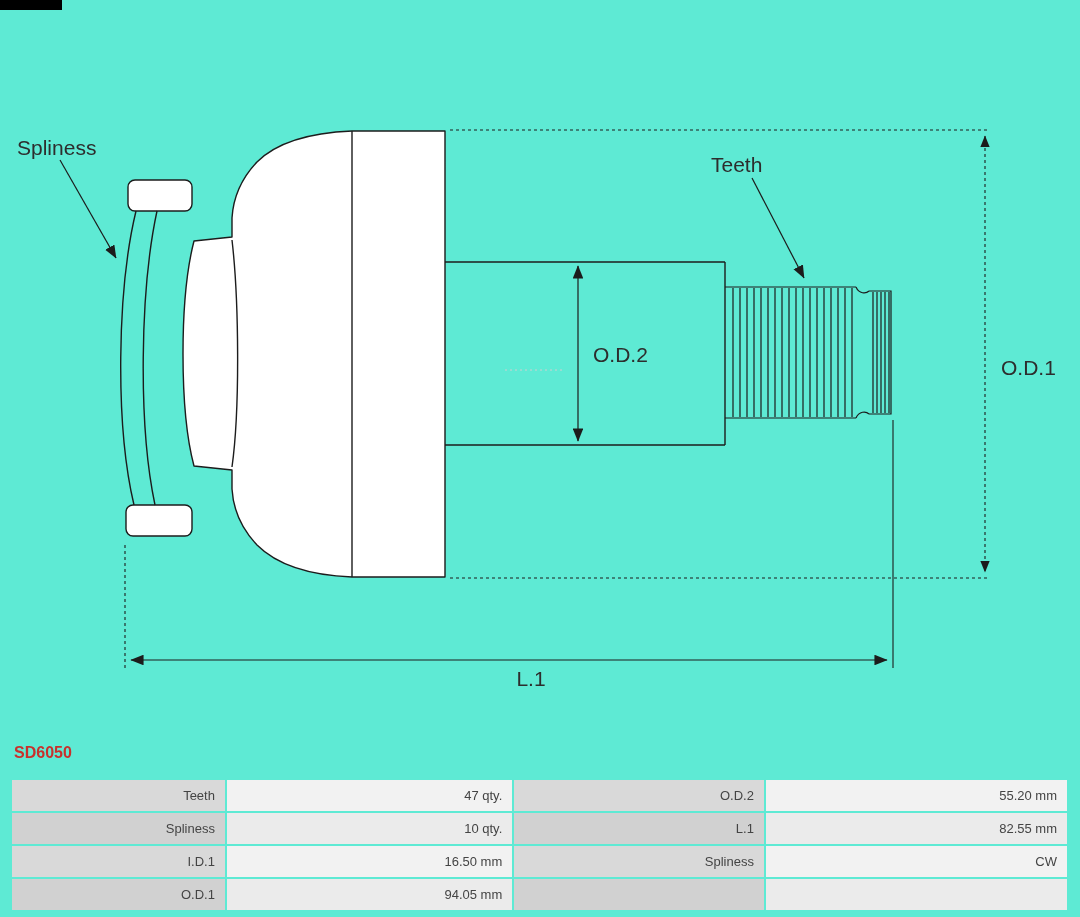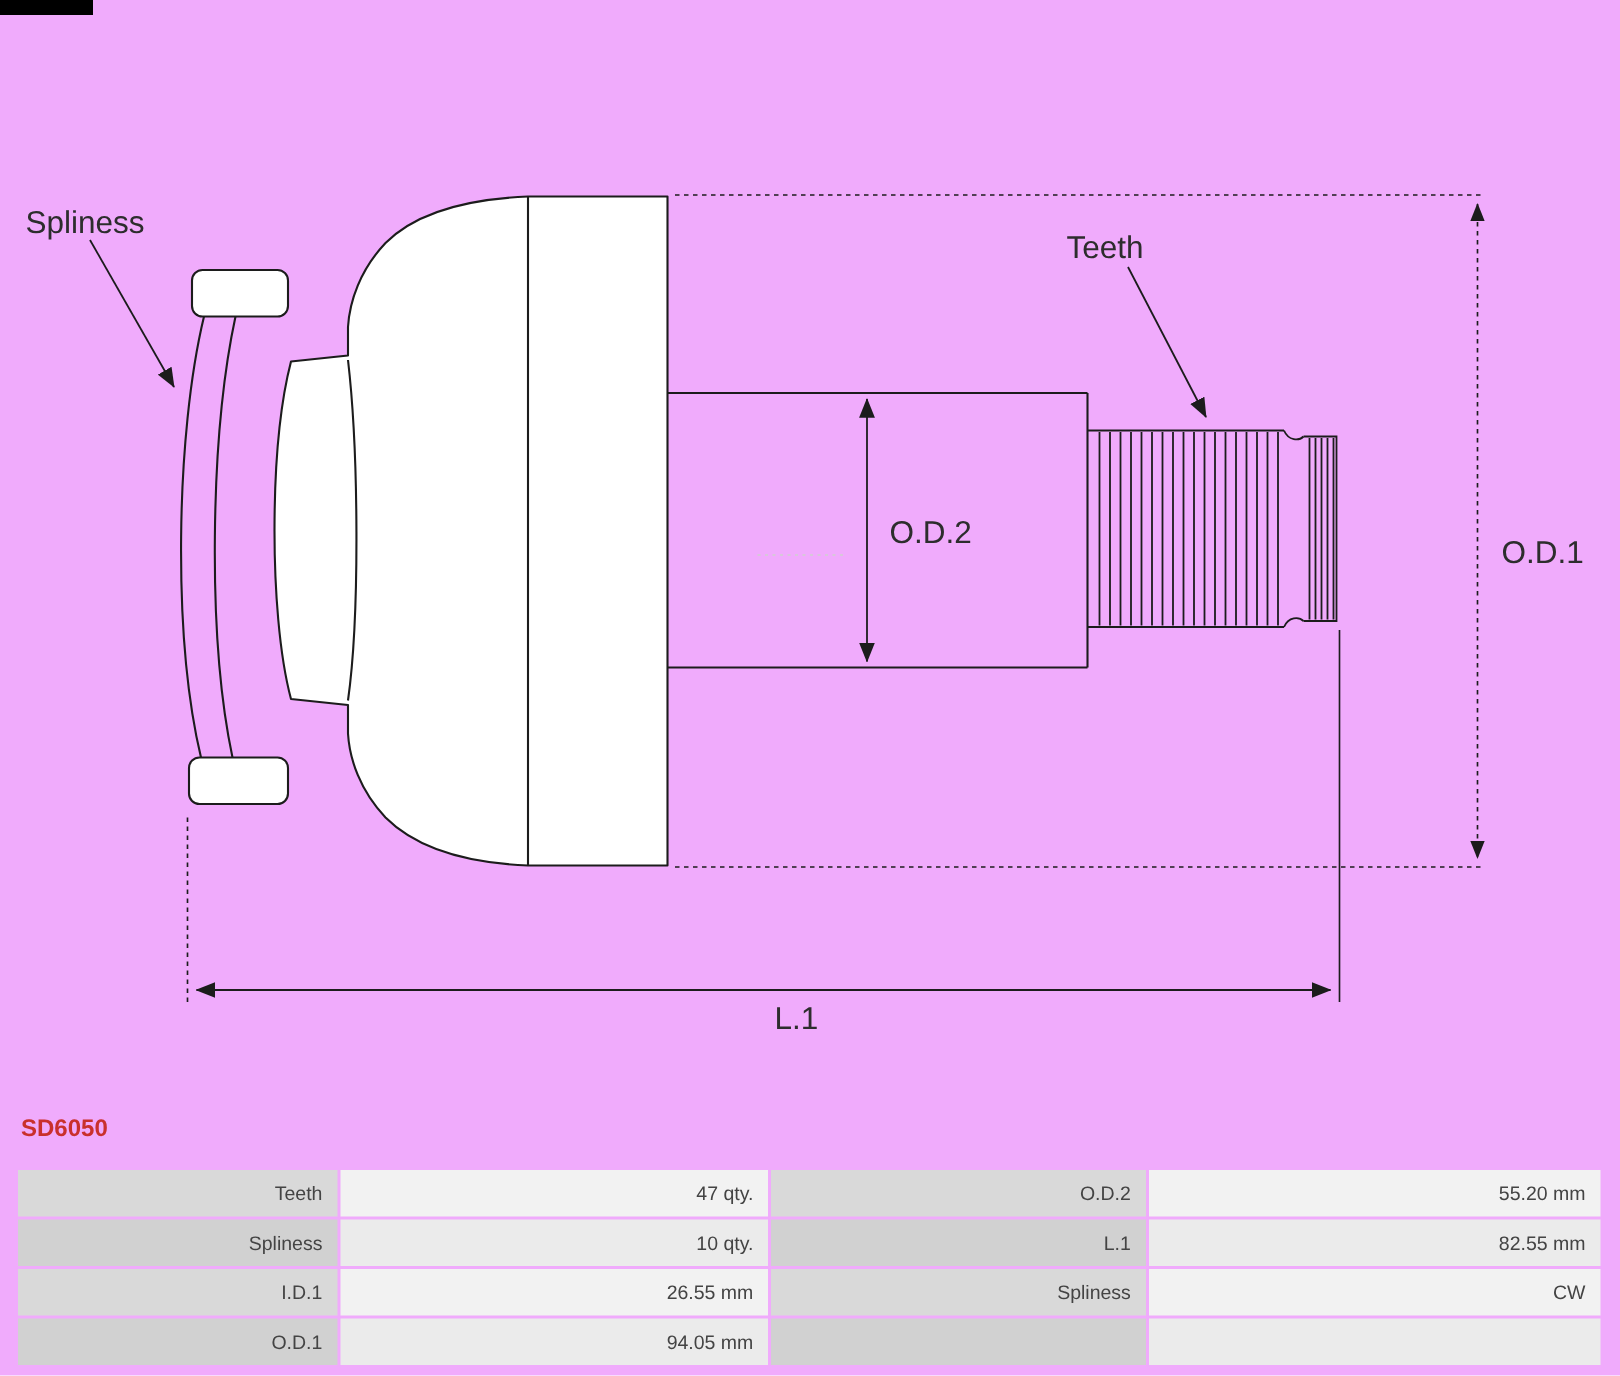--- a/index.html
+++ b/index.html
@@ -1,19 +1,19 @@
 <!DOCTYPE html>
 <html><head>
 <meta charset="utf-8">
 <style>
   html,body{margin:0;padding:0;background:#fff;}
   .page{
     position:relative;
     width:1080px;height:917px;
-    background:#f0abfc;
+    background:#5eead4;
     font-family:"Liberation Sans",sans-serif;
     overflow:hidden;
   }
   .brand-bar{
     position:absolute;left:0;top:0;
     width:62px;height:10px;
     background:#000;
   }
   .drawing{
     position:absolute;left:0;top:0;
@@ -141,21 +141,21 @@
         <td class="val">55.20 mm</td>
       </tr>
       <tr class="alt">
         <td class="lbl">Spliness</td>
         <td class="val">10 qty.</td>
         <td class="lbl">L.1</td>
         <td class="val">82.55 mm</td>
       </tr>
       <tr>
         <td class="lbl">I.D.1</td>
-        <td class="val">26.55 mm</td>
+        <td class="val">16.50 mm</td>
         <td class="lbl">Spliness</td>
         <td class="val">CW</td>
       </tr>
       <tr class="alt">
         <td class="lbl">O.D.1</td>
         <td class="val">94.05 mm</td>
         <td class="lbl"></td>
         <td class="val"></td>
       </tr>
     </tbody>

